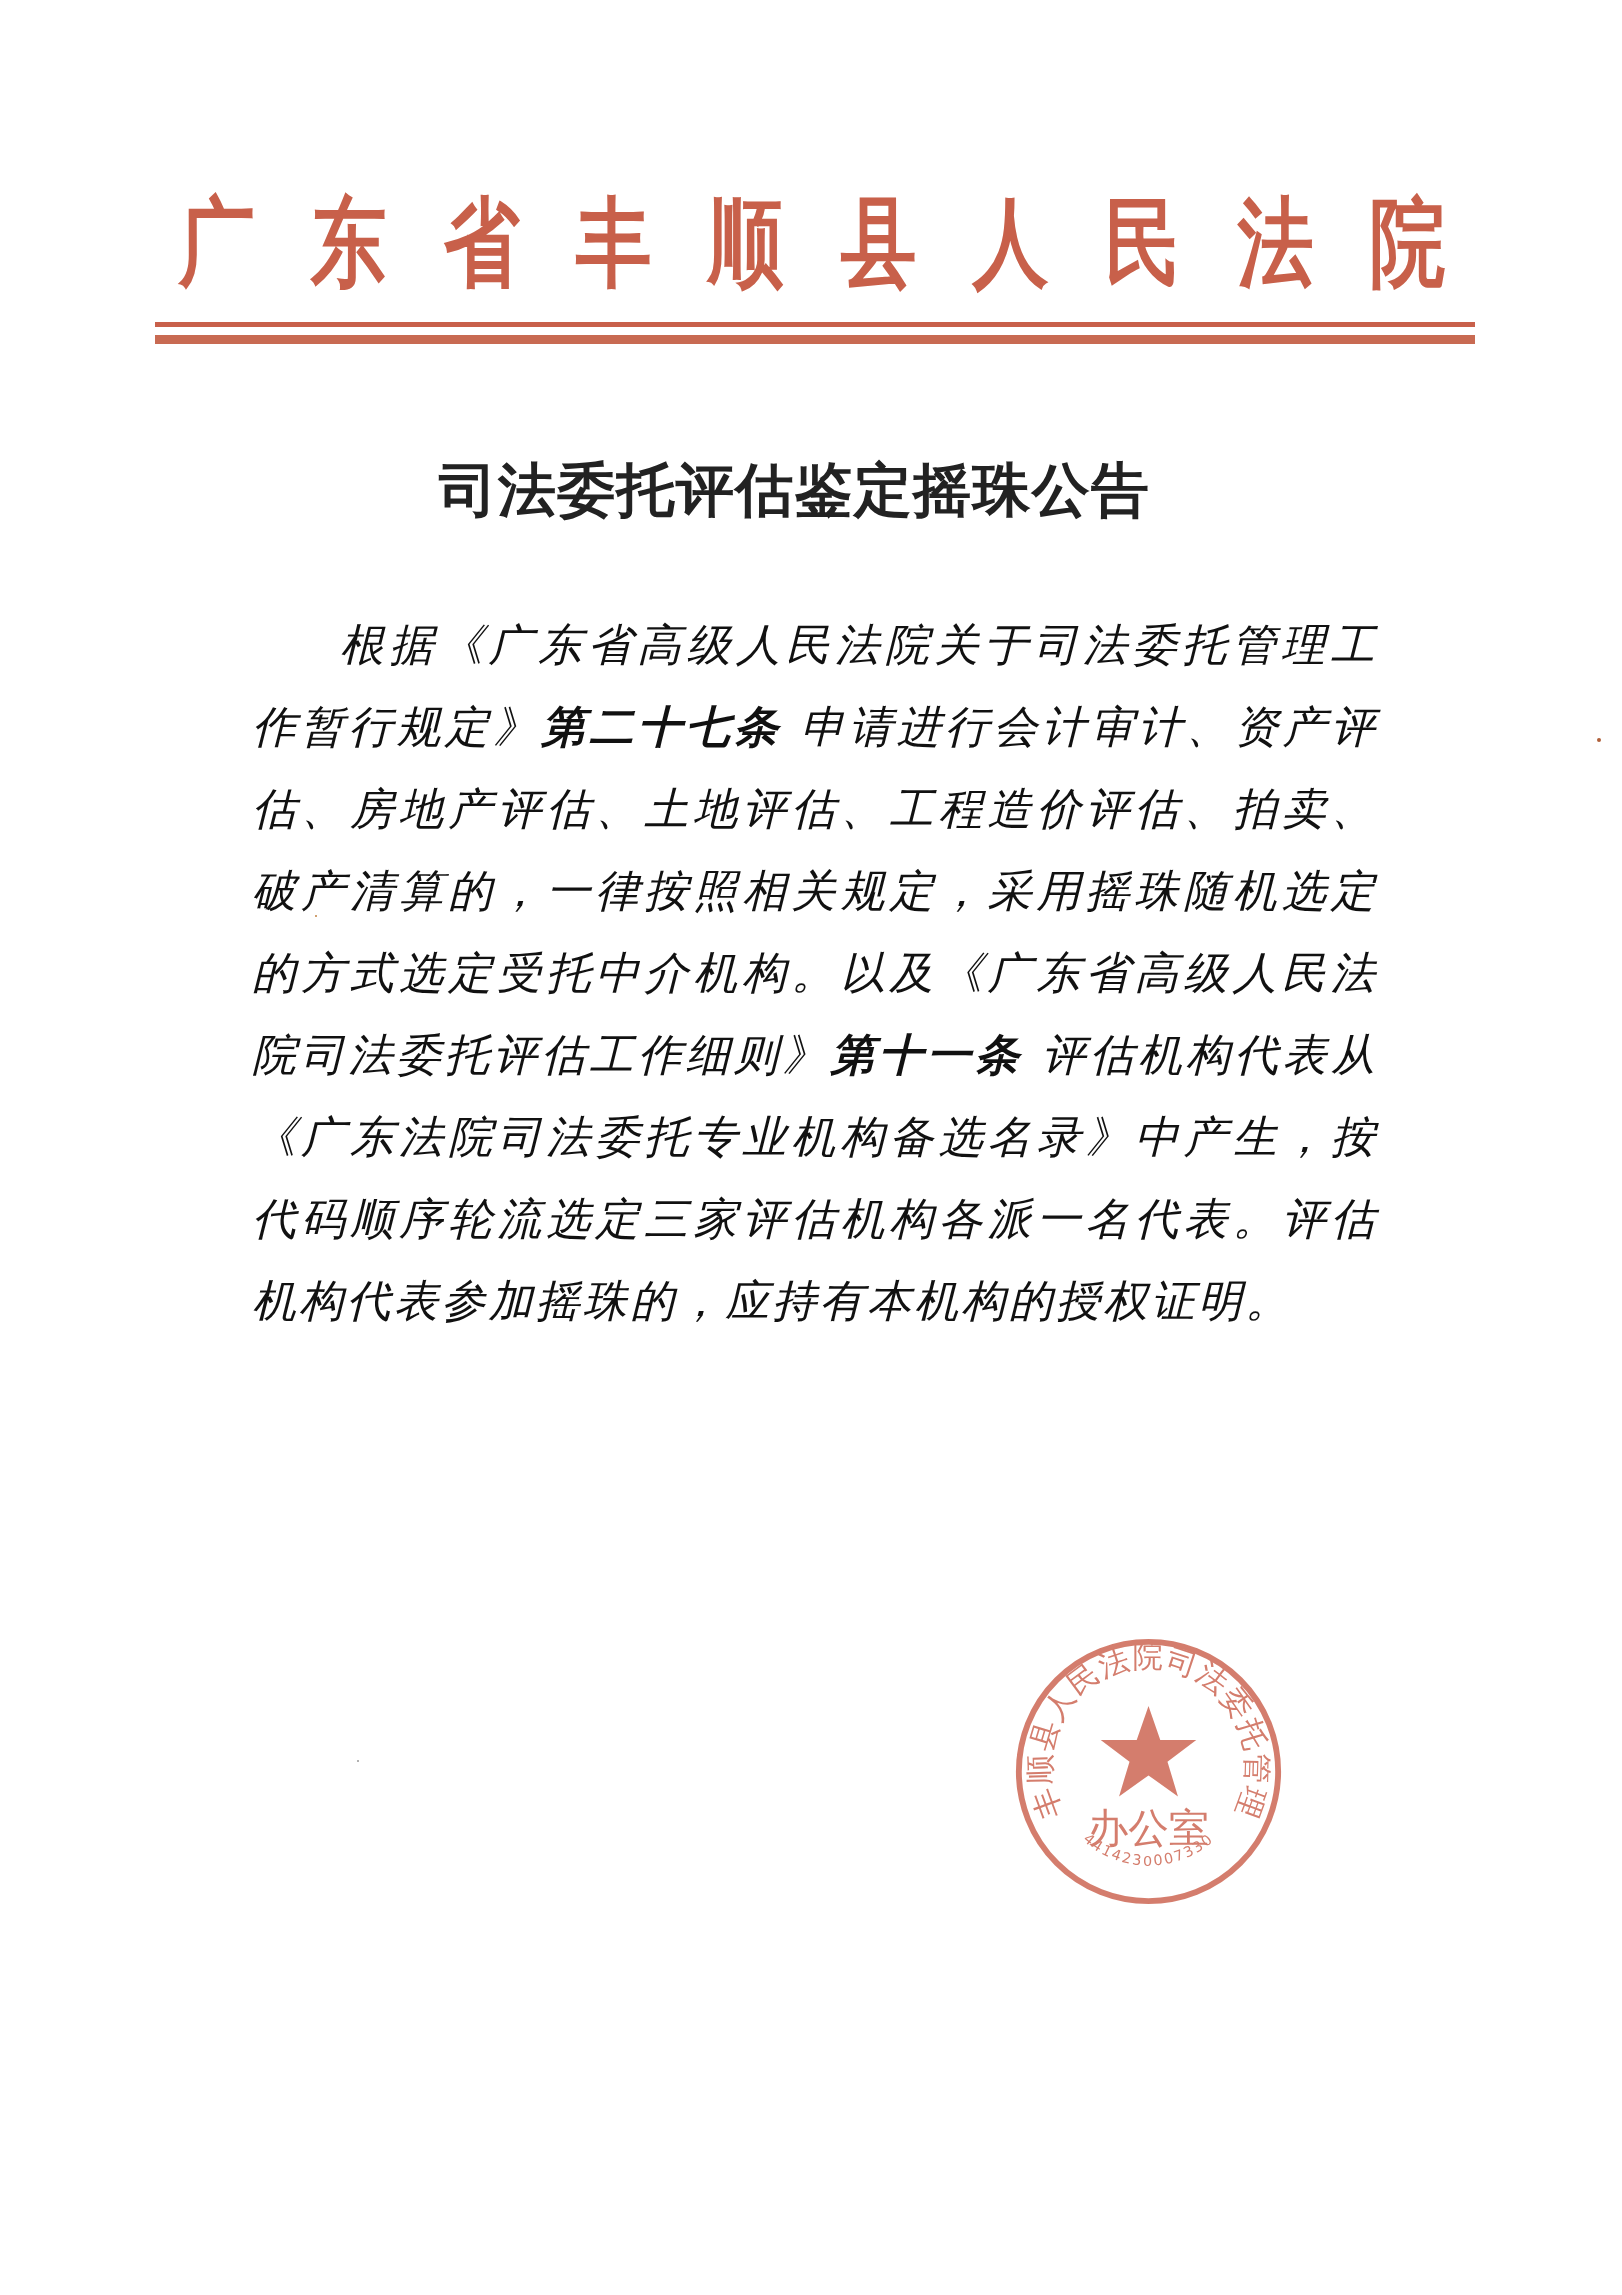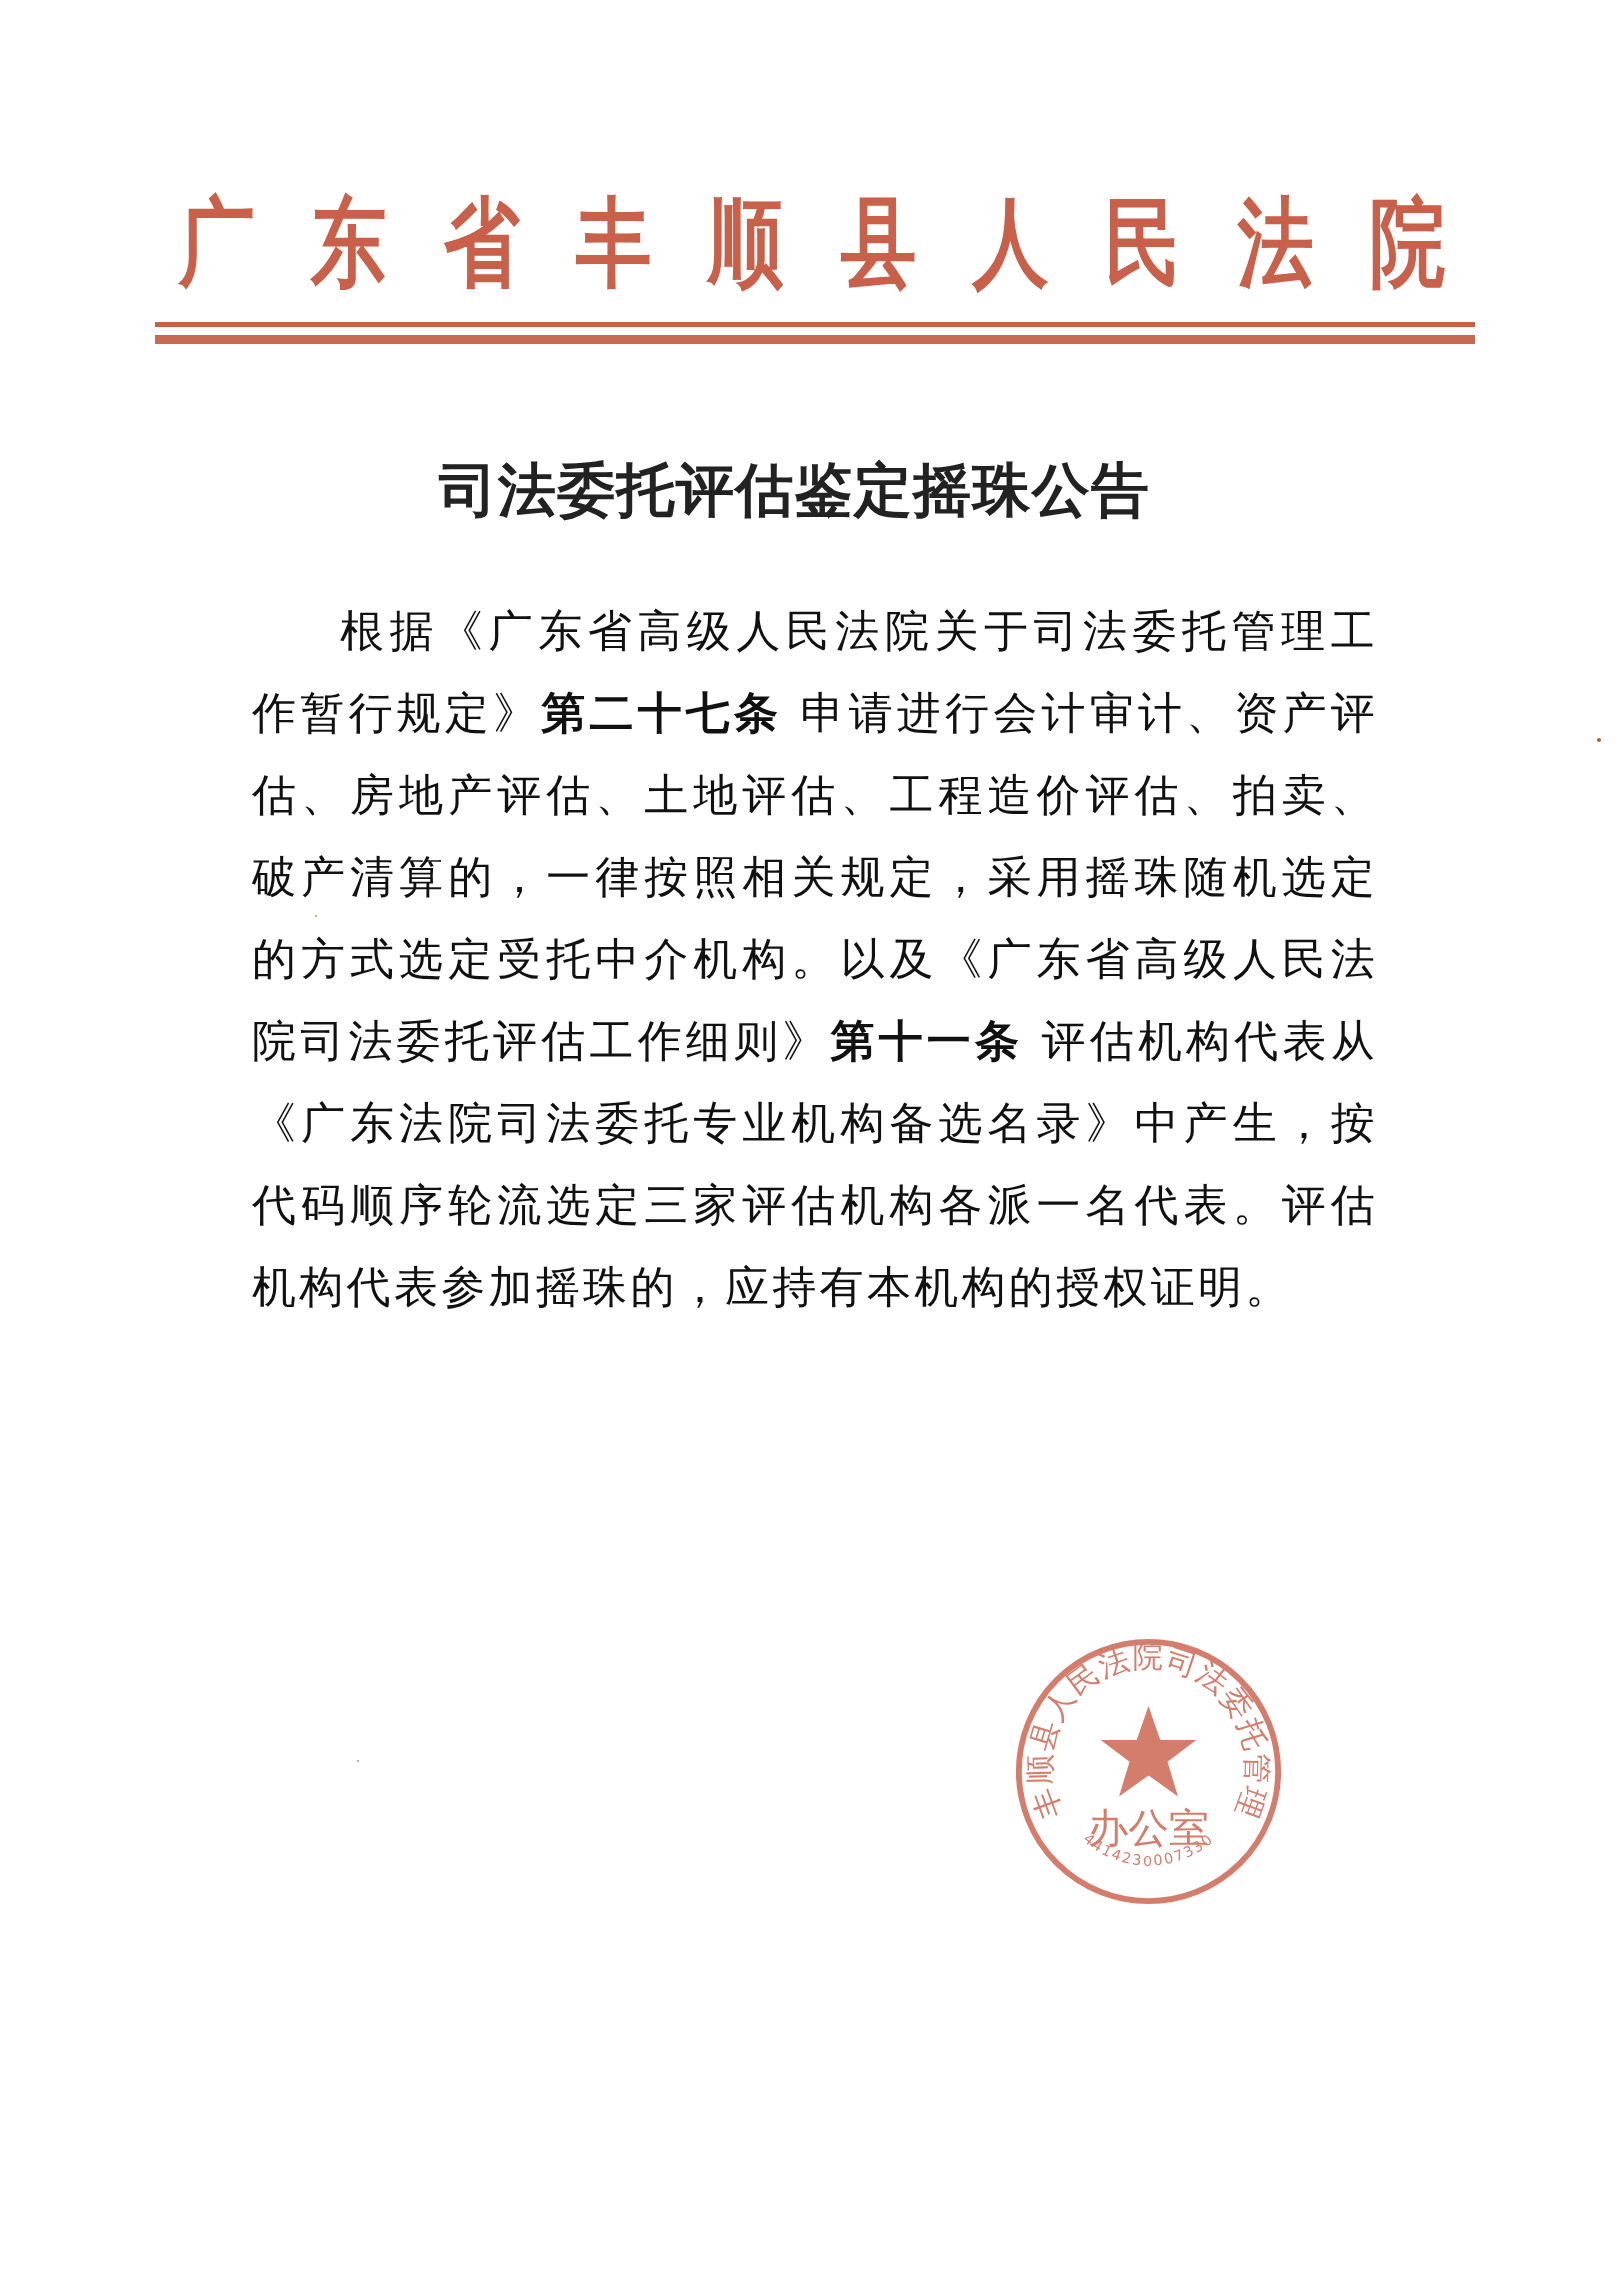--- a/index.html
+++ b/index.html
@@ -70,29 +70,30 @@
       font-family: "DejaVu Serif", "Liberation Serif", serif;
       font-size: 58px;
       font-weight: bold;
       letter-spacing: 1.3px;
       color: #222;
     }
     
     .body-text {
       position: absolute;
       left: 252px;
-      top: 590px;
+      top: 604px;
       width: 1126px;
       font-family: "DejaVu Sans", "Liberation Sans", sans-serif;
       font-size: 44px;
       line-height: 82px;
       color: #111;
       text-align: justify;
       text-align-last: left;
       letter-spacing: 3.3px;
+      font-style: italic;
     }
     .para {
       margin: 0;
       text-indent: 2em;
     }
     .bold {
       font-weight: bold;
     }
     
     .date-line {

